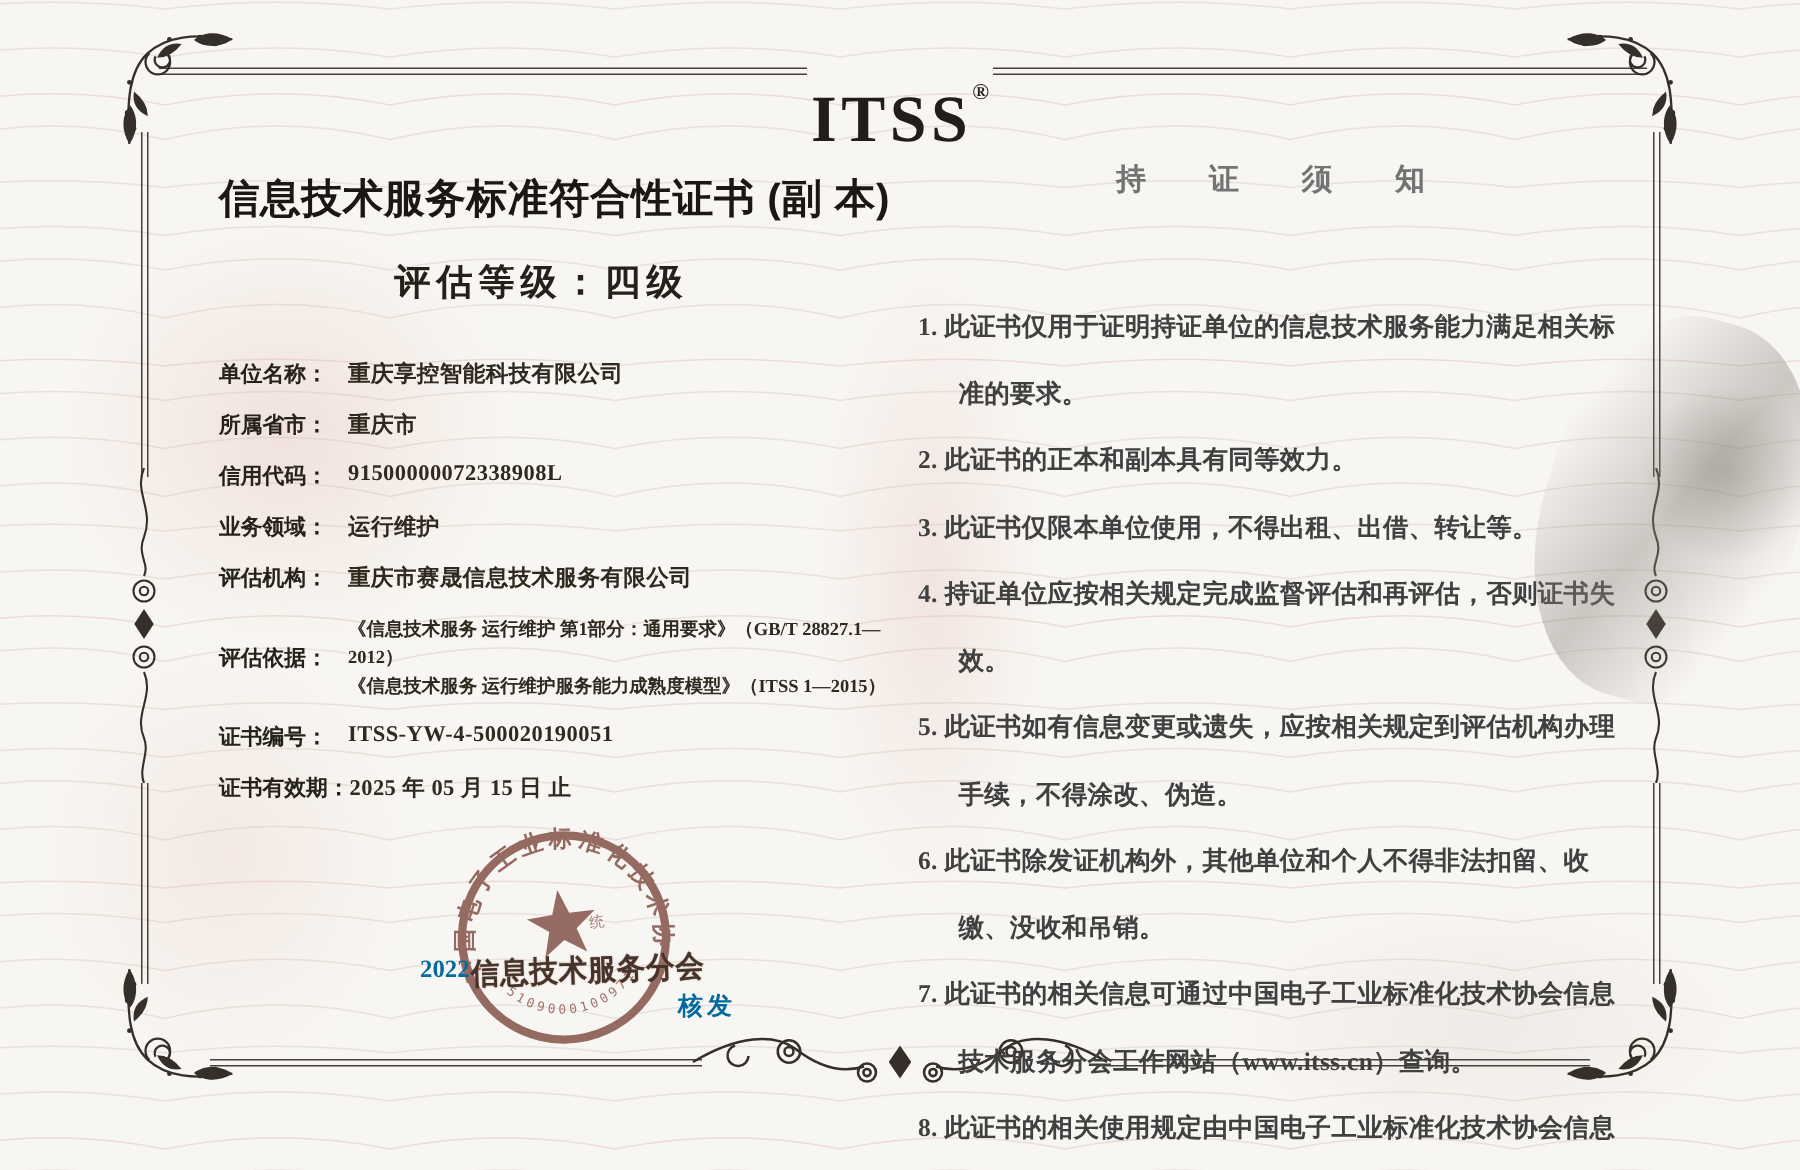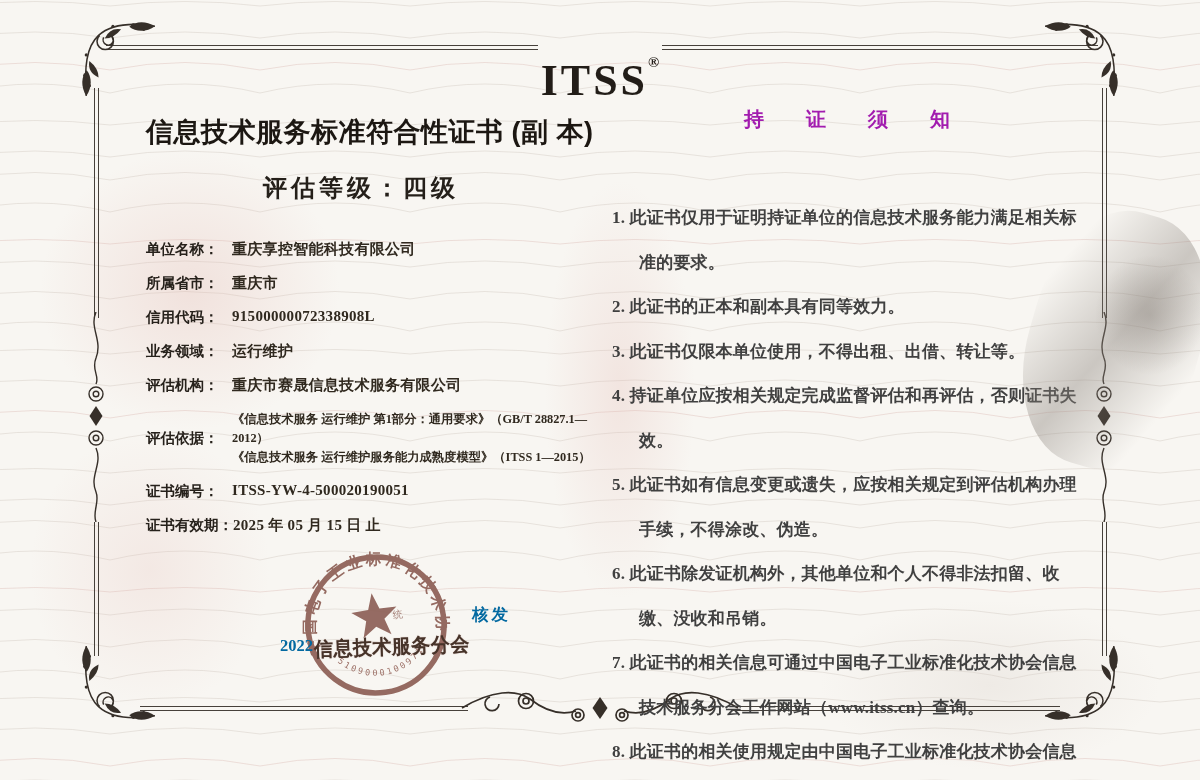--- a/index.html
+++ b/index.html
@@ -62,21 +62,21 @@
   .stamp-banner{
     left:314px;top:636px;z-index:5;width:170px;
     font-family:"Liberation Sans",sans-serif;
     font-weight:900;font-size:20px;color:#463329;letter-spacing:.5px;white-space:nowrap;
     transform:rotate(-2deg) scaleX(.95);transform-origin:left center;
     text-shadow:0 0 1px rgba(120,70,60,.55);
   }
   
   .notice-head{
     left:612px;top:106px;width:470px;text-align:center;z-index:3;
-    font-weight:800;font-size:20px;color:#a21caf;letter-spacing:2.1em;text-indent:2.1em;white-space:nowrap;
+    font-weight:800;font-size:20px;color:#737373;letter-spacing:2.1em;text-indent:2.1em;white-space:nowrap;
   }
   .notice-list{left:612px;top:196px;width:478px;z-index:3;}
   .n-item{
     font-weight:700;font-size:17px;line-height:2.62;color:#404040;
     padding-left:27px;text-indent:-27px;letter-spacing:.2px;
   }
 </style>
 </head>
 <body>
 
@@ -228,21 +228,21 @@
     <span class="f-label">证书编号：</span>
     <span class="f-value">ITSS-YW-4-500020190051</span>
   </div>
   <div class="f-row">
     <span class="f-label">证书有效期：</span>
     <span class="f-value">2025 年 05 月 15 日 止</span>
   </div>
 </div>
 
 <div class="abs issue-line" style="left:280px;top:636px;">2022</div>
-<div class="abs issue-line" style="left:452px;top:604px;letter-spacing:3px;margin-left:20px;">核发</div>
+<div class="abs issue-line" style="left:452px;top:660px;letter-spacing:3px;">核发</div>
 
 <svg class="abs stamp" width="164" height="164" viewBox="0 0 164 164">
   <g transform="rotate(-8 82 82)" opacity="0.92">
     <circle cx="82" cy="82" r="68" fill="none" stroke="#8d5f55" stroke-width="5.5"></circle>
     <polygon fill="#8d6057" points="82,50 87.7,66.1 104.8,66.6 91.2,77 96.1,93.4 82,83.7 67.9,93.4 72.8,77 59.2,66.6 76.3,66.1"></polygon>
     <defs>
       <path id="ringPath" d="M 25,104 A 61,61 0 1 1 139,104" fill="none"></path>
       <path id="serialPath" d="M 36,110 A 58,58 0 0 0 128,110" fill="none"></path>
     </defs>
     <text font-family="'Liberation Sans',sans-serif" font-size="15.5" font-weight="700" fill="#8d5f55" letter-spacing="3.5">

